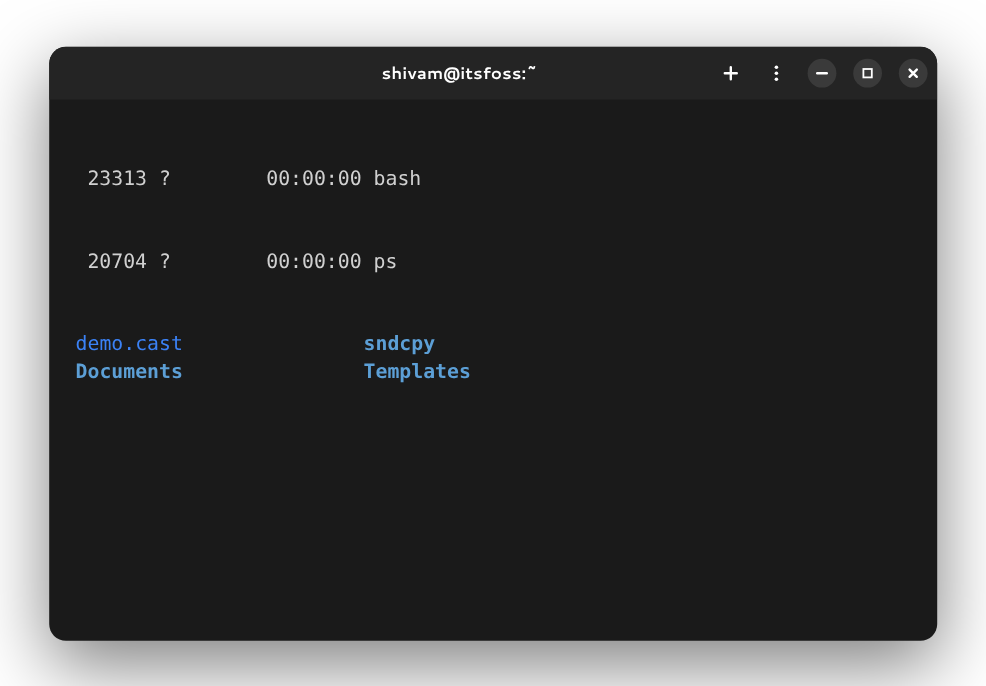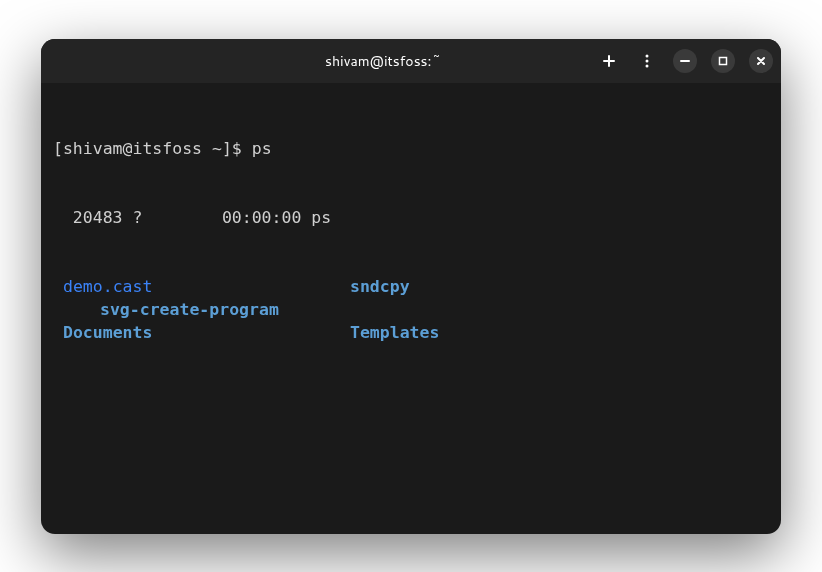--- a/index.html
+++ b/index.html
@@ -33,21 +33,21 @@
       align-items: center;
       justify-content: space-between;
       padding: 0 8px;
     }
     .titlebar-title {
       flex: 1;
       text-align: center;
       color: #ffffff;
       font-size: 14px;
       font-family: 'Cantarell', sans-serif;
-      font-weight: 400;
+      font-weight: 700;
     }
     .titlebar-controls {
       display: flex;
       gap: 14px;
       align-items: center;
     }
     .tb-btn {
       width: 24px;
       height: 24px;
       border-radius: 50%;
@@ -81,21 +81,20 @@
     .file { color: #3b82f6; }
     .ls-row {
       display: flex;
     }
     .ls-col1 {
       width: 250px;
       padding-left: 10px;
     }
     .ls-col2 {
       flex: 1;
-      margin-left: 47px;
     }
   </style>
 </head>
 <body>
 
 <div class="window">
   <div class="titlebar">
     <div style="width:120px"></div>
     <div class="titlebar-title">shivam@itsfoss:~</div>
     <div class="titlebar-controls">
@@ -123,18 +122,18 @@
       </div>
       <div class="tb-btn circle">
         <svg width="10" height="10" viewBox="0 0 10 10">
             <path d="M2 2l6 6M8 2l-6 6" stroke="#fff" stroke-width="2" stroke-linecap="round"></path>
           </svg>
       </div>
     </div>
   </div>
 
   <div class="terminal-body">
-    <div class="line"><span class="prompt-bracket">[</span><span class="prompt-user">shivam@itsfoss</span><span> ~</span><span class="prompt-bracket">]$ </span><span class="cmd">ps</span></div>
-    <div class="line">  20483 ?        00:00:00 ps</div>
-    <div id="ls-container"><div class="ls-row"><span class="ls-col1 file">demo.cast</span><span class="ls-col2 dir">sndcpy</span></div><div class="ls-row"><span class="ls-col2 dir">svg-create-program</span></div><div class="ls-row"><span class="ls-col1 dir">Documents</span><span class="ls-col2 dir">Templates</span></div></div>
+    <div class="line">  23313 ?        00:00:00 bash</div>
+    <div class="line">  20704 ?        00:00:00 ps</div>
+    <div id="ls-container"><div class="ls-row"><span class="ls-col1 file">demo.cast</span><span class="ls-col2 dir">sndcpy</span></div><div class="ls-row"></div><div class="ls-row"><span class="ls-col1 dir">Documents</span><span class="ls-col2 dir">Templates</span></div></div>
     
   </div>
 </div>
 
 </body></html>

